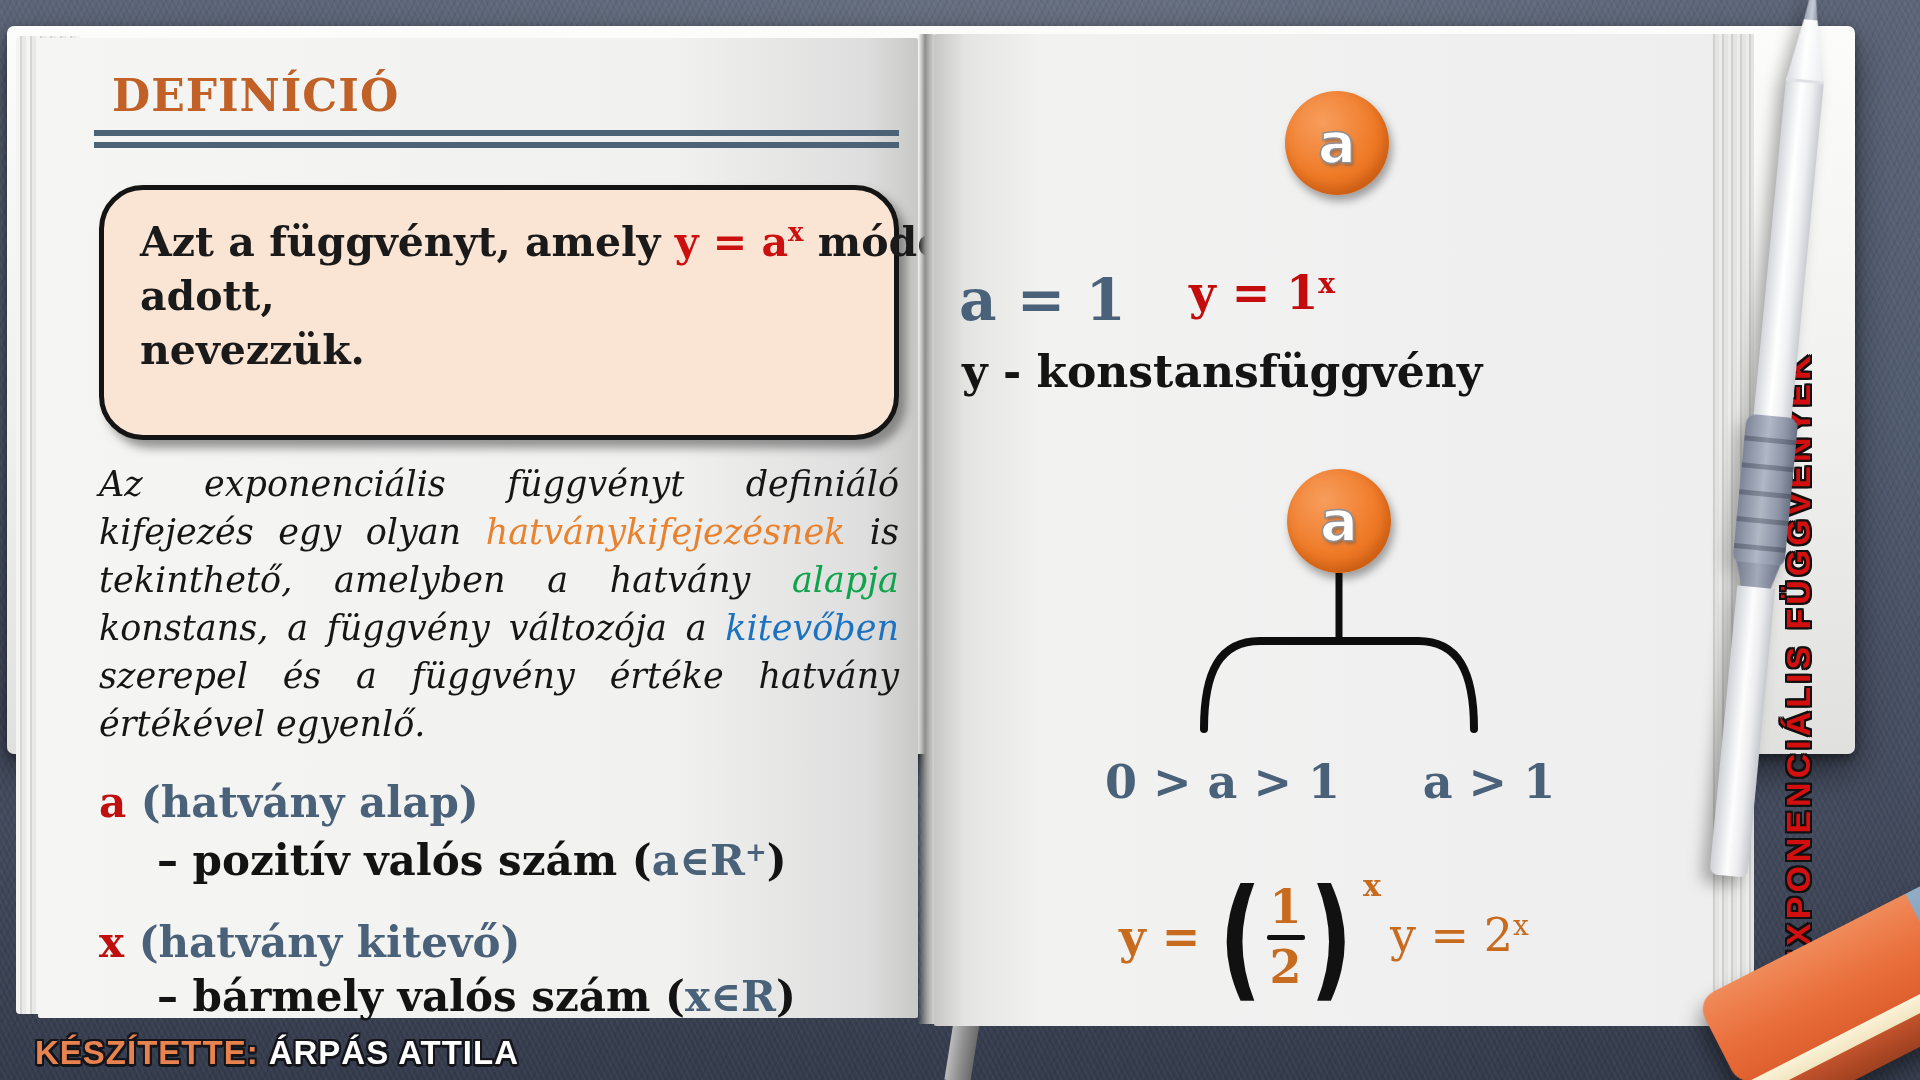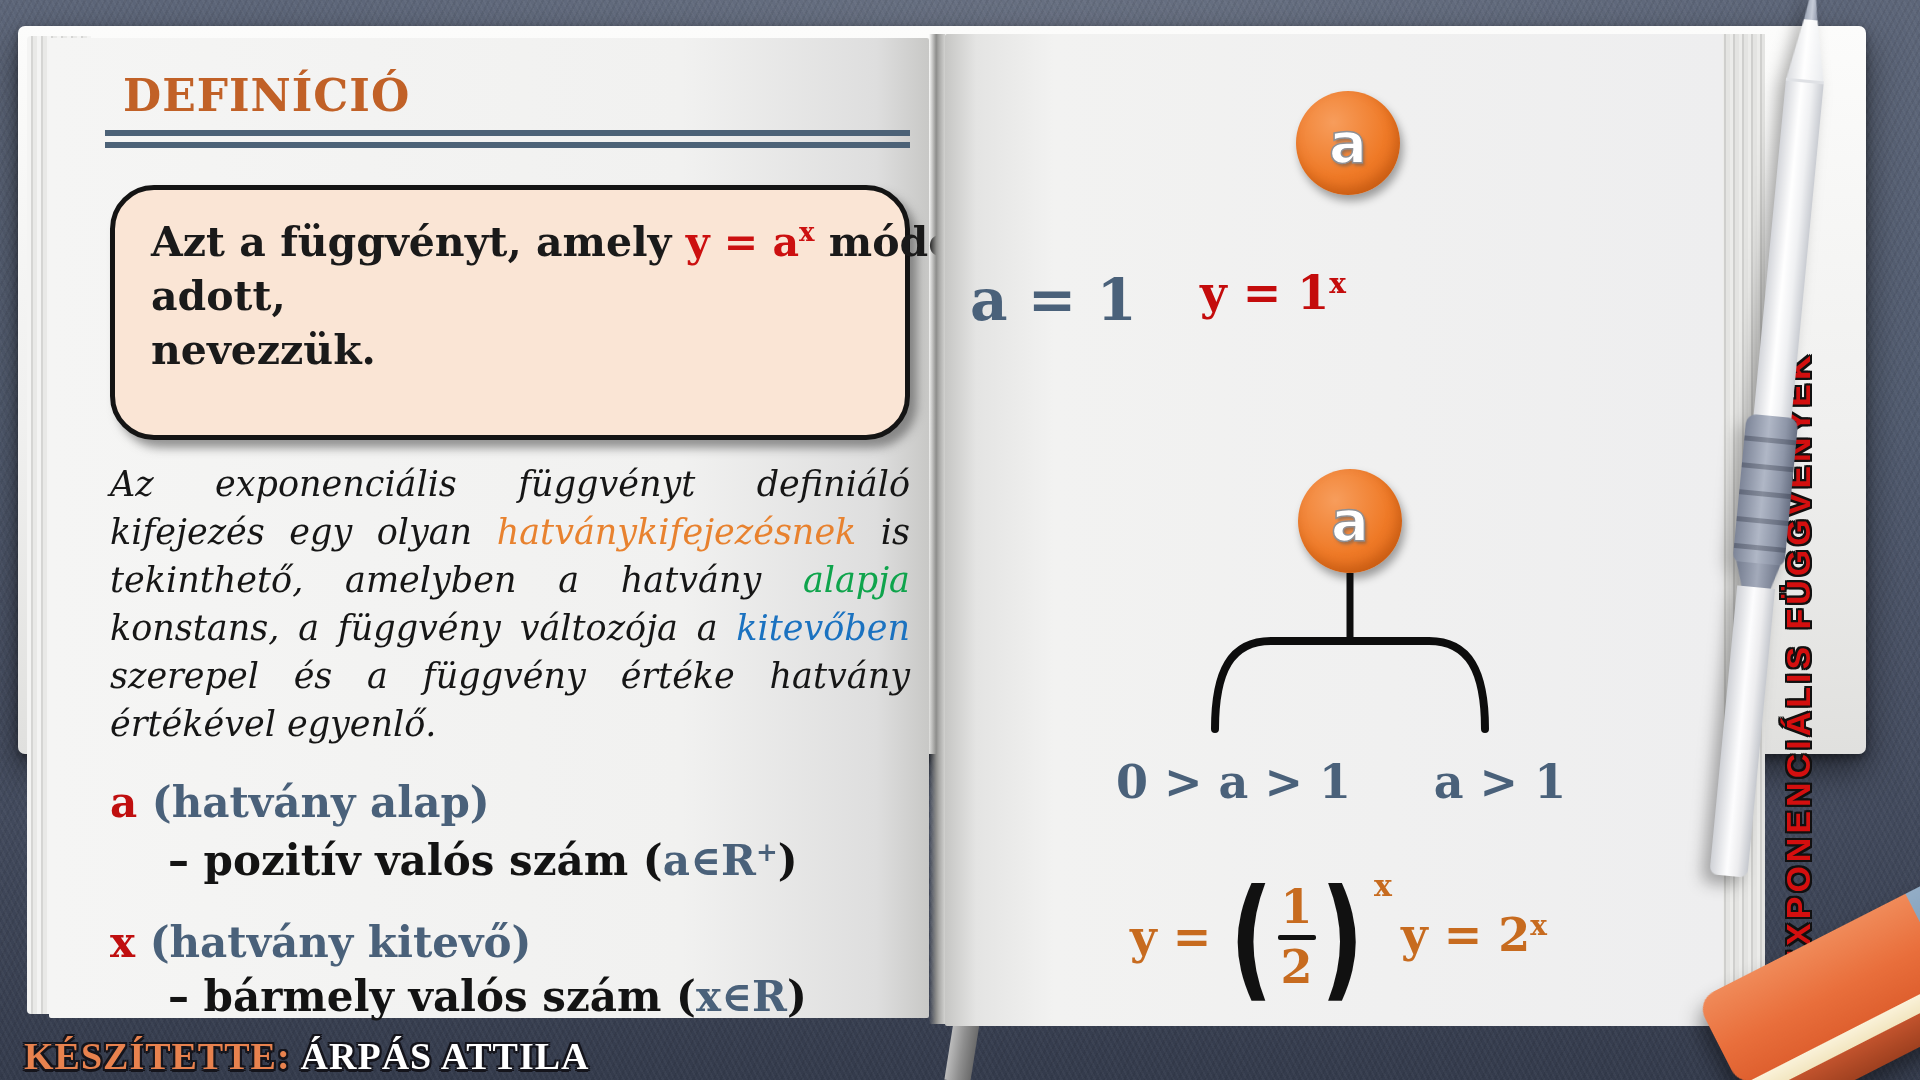--- a/index.html
+++ b/index.html
@@ -9,21 +9,21 @@
       radial-gradient(1300px 520px at 55% 6%, rgba(255,255,255,.08), transparent 62%),
       linear-gradient(180deg,#5d6679 0%,#525c70 38%,#454d60 70%,#343b4c 100%);}
   .fabric{position:absolute;inset:0;pointer-events:none;
     background:
       repeating-linear-gradient(63deg, rgba(255,255,255,.03) 0 2px, transparent 2px 5px),
       repeating-linear-gradient(-63deg, rgba(0,0,0,.06) 0 2px, transparent 2px 6px);}
   
   .bookmark{position:absolute;left:950px;top:1008px;width:26px;height:74px;
     transform:rotate(9deg);z-index:1;
     background:linear-gradient(90deg,#bcbcbc,#8f8f8f 50%,#6a6a6a);}
-  .book{position:absolute;left:18px;top:26px;width:1848px;height:728px;z-index:2;}
+  .book{position:absolute;left:7px;top:26px;width:1848px;height:728px;z-index:2;}
   .cover{position:absolute;inset:0;border-radius:7px;
     background:linear-gradient(180deg,#fcfcfb 0%,#f0f0ef 55%,#e0e0de 100%);
     box-shadow:0 16px 36px rgba(0,0,0,.5),0 4px 10px rgba(0,0,0,.35);}
   .edge-left{position:absolute;left:9px;top:10px;width:64px;height:978px;border-radius:4px 0 0 4px;
     background:repeating-linear-gradient(90deg,#f4f4f3 0 4px,#d5d5d3 4px 6px,#e9e9e7 6px 10px);}
   .edge-right{position:absolute;left:1685px;top:8px;width:62px;height:982px;
     background:repeating-linear-gradient(90deg,#ececea 0 3px,#cfcfcd 3px 5px,#e4e4e2 5px 9px);}
   .page{position:absolute;border-radius:2px;}
   .page-left{left:31px;top:12px;width:880px;height:980px;
     background:linear-gradient(90deg,#f5f5f4 0%,#f1f1f0 72%,#dedede 94%,#c8c8c6 100%);}
@@ -72,21 +72,21 @@
   .branch-svg{position:absolute;left:264px;top:539px;}
   .formula-frac{position:absolute;left:185px;top:832px;height:142px;display:flex;
     align-items:center;}
   .ff-lhs{font-size:46px;font-weight:bold;color:#c76b1f;margin-right:10px;}
   .paren{font-family:"DejaVu Sans","Liberation Sans",sans-serif;font-weight:bold;
     font-size:132px;line-height:120px;color:#111;display:inline-block;transform:scaleX(.72);}
   .frac{display:inline-flex;flex-direction:column;align-items:center;margin:0 -4px;}
   .frac .nd{font-size:46px;font-weight:bold;color:#c76b1f;line-height:1.05;}
   .frac .bar{width:38px;height:5px;background:#111;border-radius:2px;margin:3px 0;}
   .ff-exp{font-size:30px;font-weight:bold;color:#c76b1f;align-self:flex-start;margin:2px 0 0 2px;}
-  .formula-2x{position:absolute;left:456px;top:874px;font-size:46px;font-weight:bold;
+  .formula-2x{position:absolute;left:456px;top:874px;font-size:46px;font-weight:normal;
     color:#c76b1f;white-space:nowrap;text-align:right;}
   .formula-2x sup{font-size:28px;vertical-align:16px;}
   
   .side-title{position:absolute;left:1475px;top:640px;width:646px;height:44px;z-index:6;
     transform:rotate(-90deg);display:flex;align-items:center;justify-content:center;
     font-family:"Liberation Sans","DejaVu Sans",sans-serif;font-weight:bold;font-size:34px;
     letter-spacing:4px;color:#d40f0f;white-space:nowrap;
     text-shadow:-2px 0 0 #111,2px 0 0 #111,0 -2px 0 #111,0 2px 0 #111,
       -2px -2px 0 #111,2px 2px 0 #111,2px -2px 0 #111,-2px 2px 0 #111;}
   .pen{position:absolute;left:1786px;top:-14px;width:56px;height:910px;z-index:7;
@@ -114,22 +114,22 @@
   .eraser{position:absolute;left:1712px;top:915px;width:340px;height:152px;z-index:8;
     transform:rotate(-27deg);filter:drop-shadow(-9px 11px 10px rgba(0,0,0,.42));}
   .er-top{position:absolute;left:0;top:0;width:100%;height:98px;border-radius:20px 8px 8px 20px;
     background:linear-gradient(180deg,#f08a59 0%,#e96f3c 55%,#de5f2e 100%);}
   .er-blue{position:absolute;right:0;top:0;width:31%;height:98px;border-radius:0 8px 8px 0;
     background:linear-gradient(180deg,#93adc6 0%,#7c9cba 60%,#6f8fae 100%);}
   .er-stripe{position:absolute;left:2px;top:96px;width:99%;height:19px;
     background:linear-gradient(180deg,#faf2d9,#f1e4bd);border-radius:0 0 4px 10px;}
   .er-bottom{position:absolute;left:4px;top:113px;width:98%;height:30px;
     background:linear-gradient(180deg,#c2532d,#9e401f);border-radius:0 0 10px 16px;}
-  .credit{position:absolute;left:24px;top:1034px;z-index:10;
-    font-family:Liberation Serif, serif;font-weight:bold;font-size:38px;
+  .credit{position:absolute;left:35px;top:1034px;z-index:10;
+    font-family:Liberation Sans, sans-serif;font-weight:bold;font-size:33px;
     letter-spacing:1px;white-space:nowrap;
     text-shadow:-2px 0 0 #15151c,2px 0 0 #15151c,0 -2px 0 #15151c,0 2px 0 #15151c,
       -2px -2px 0 #15151c,2px 2px 0 #15151c,2px -2px 0 #15151c,-2px 2px 0 #15151c,0 3px 0 #15151c;}
   .credit .pre{color:#e8824e;}
   .credit .name{color:#ffffff;margin-left:10px;}
 </style>
 </head>
 <body>
 
 <div class="stage">
@@ -176,20 +176,21 @@
 
     <div class="page page-right">
       <div class="circle" style="left:351px;top:57px;">
         <span>a</span>
       </div>
 
       <div class="rp-cond" style="left:25px;top:232px;">a = 1</div>
       <div class="rp-red" style="left:255px;top:232px;">
         <span>y = 1</span><sup>x</sup>
       </div>
+      <div class="rp-result" style="left:28px;top:312px;">y - konstansfüggvény</div>
 
       <div class="circle" style="left:353px;top:435px;">
         <span>a</span>
       </div>
 
       <svg class="branch-svg" width="282" height="162" viewBox="0 0 282 162">
         <line x1="141" y1="0" x2="141" y2="68" stroke="#0d0d0d" stroke-width="7"></line>
         <path d="M 6 156 C 6 98 22 68 62 68 L 220 68 C 260 68 276 98 276 156" fill="none" stroke="#0d0d0d" stroke-width="8" stroke-linecap="round"></path>
       </svg>
 

